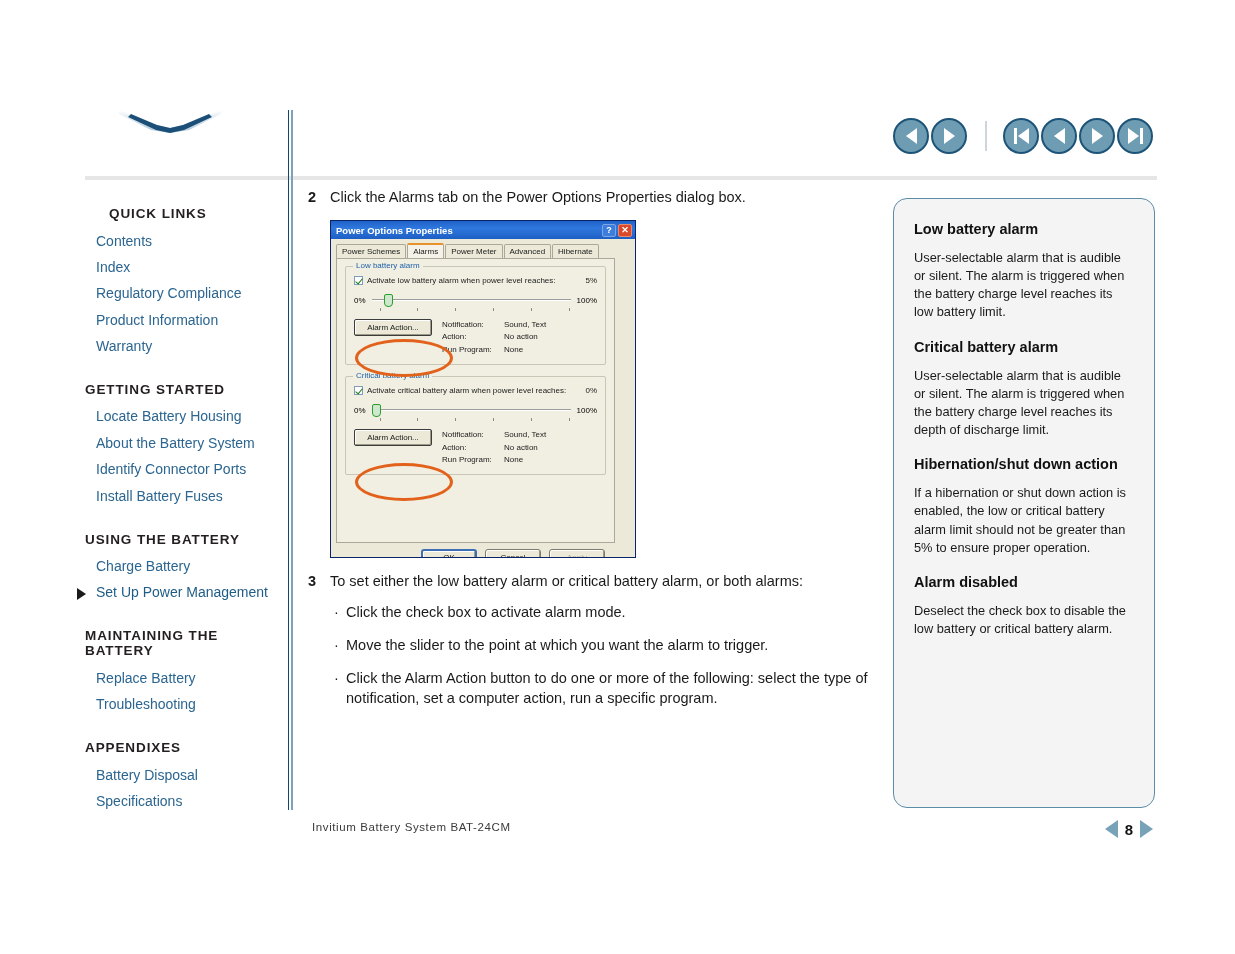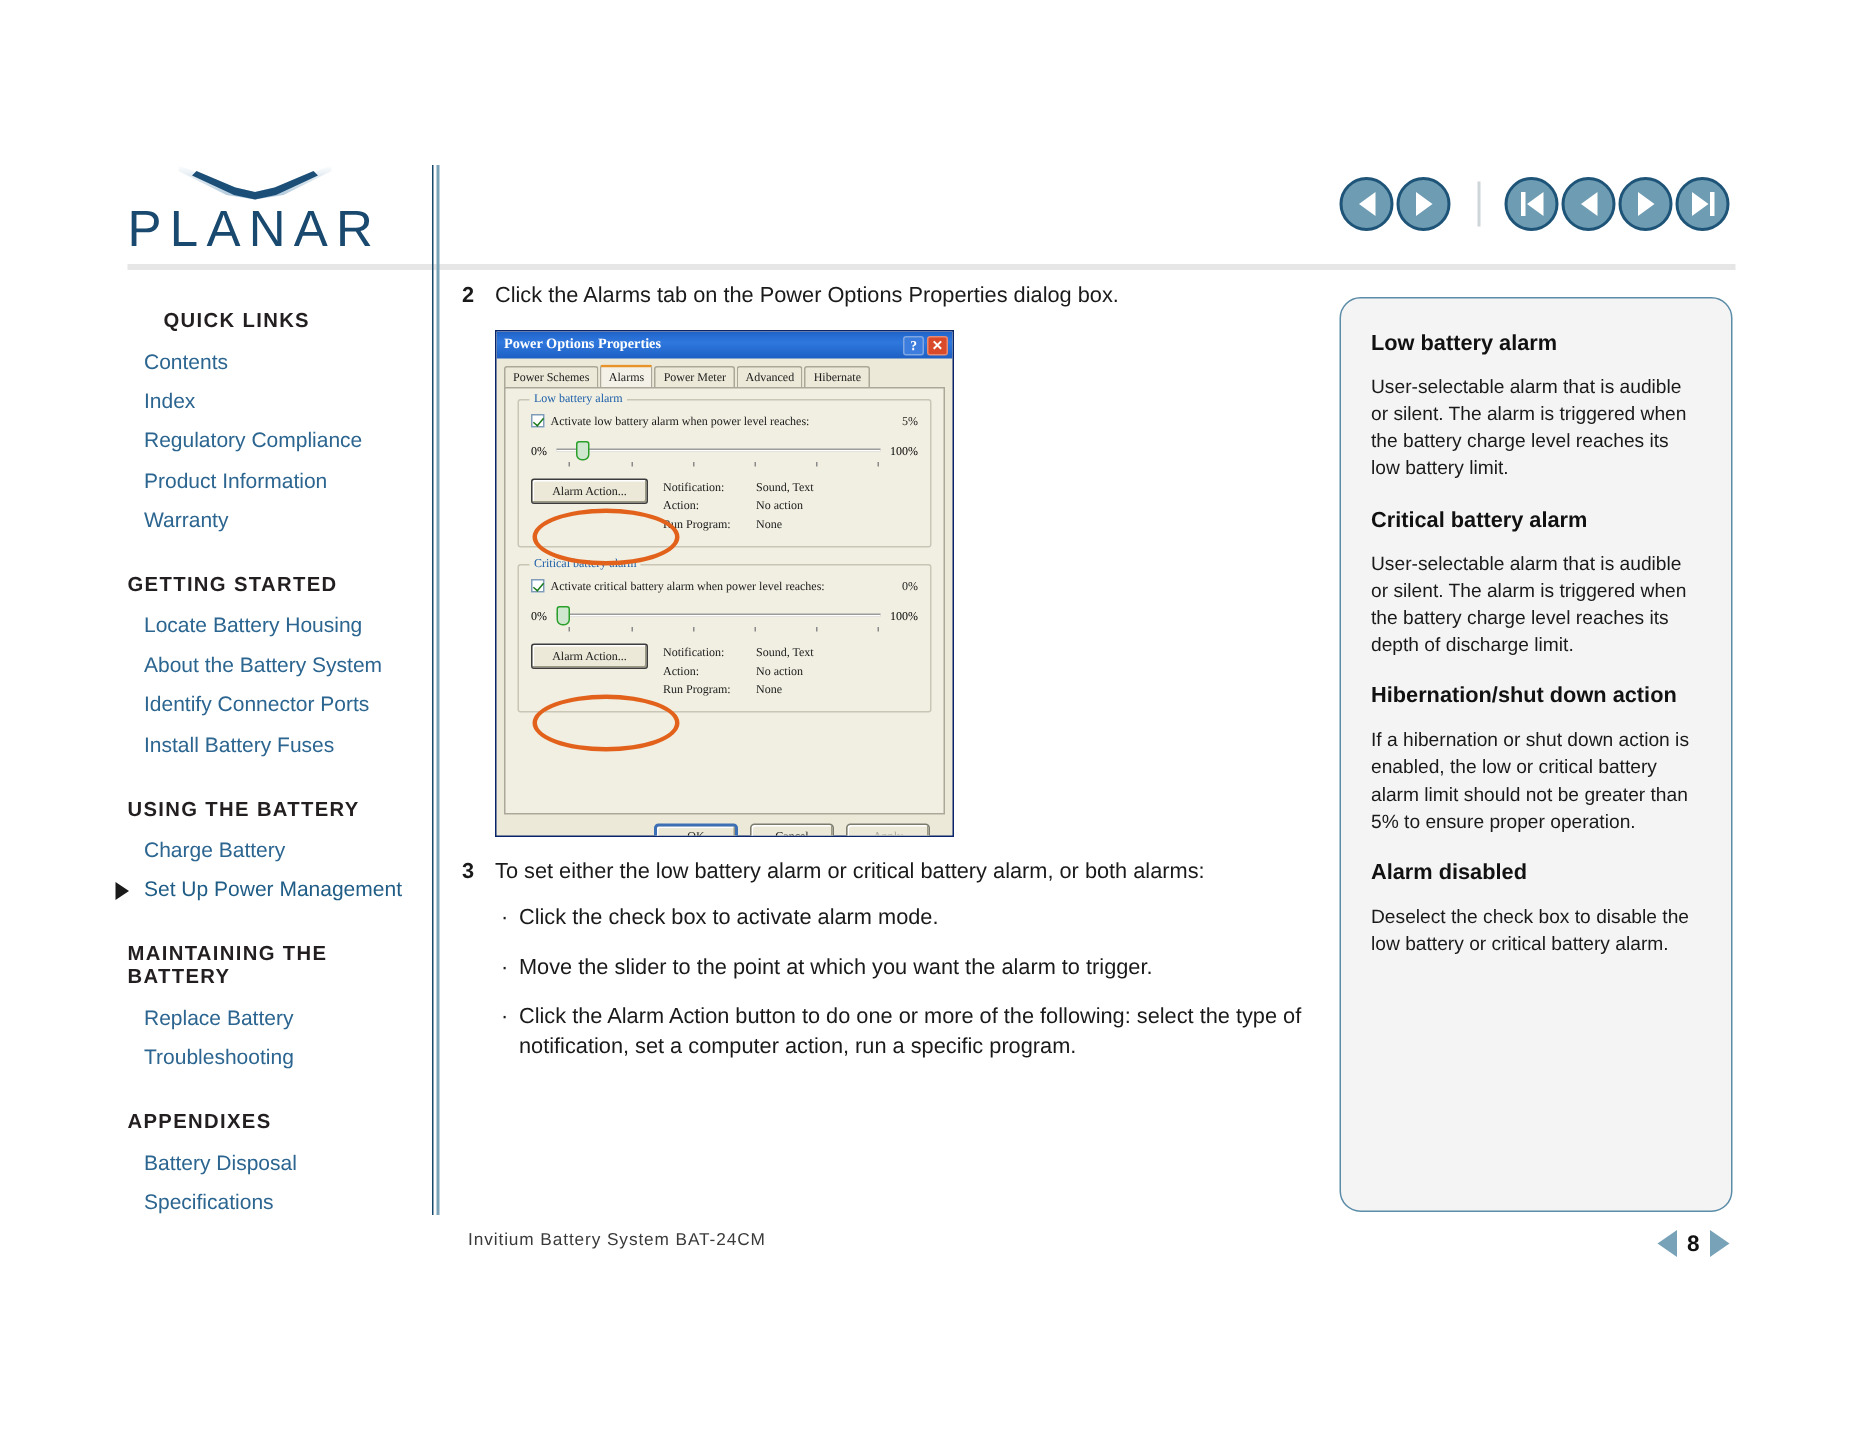--- a/index.html
+++ b/index.html
@@ -160,21 +160,21 @@
   .bullet-dot { width: 12px; flex: 0 0 12px; }
   .bullet-text { flex: 1; }
 
   
   .dialog {
     position: absolute;
     left: 330px; top: 220px;
     width: 306px; height: 338px;
     background: #ece9d8;
     border: 1px solid #0a246a;
-    font-family: Liberation Serif, serif;
+    font-family: Liberation Sans, sans-serif;
     font-size: 8px;
     overflow: hidden;
   }
   .dlg-title {
     height: 18px;
     background: linear-gradient(to bottom, #1f62c8 0%, #2f78de 40%, #1d5fc4 100%);
     display: flex; align-items: center;
     padding-left: 5px;
     color: #fff;
     font-weight: 700;
@@ -185,21 +185,21 @@
   }
   .tbtn {
     width: 14px; height: 13px;
     border: 1px solid #7fa6e0;
     border-radius: 2px;
     display:flex; align-items:center; justify-content:center;
     color:#fff; font-size:9px; font-weight:700;
     background: #3d7ddd;
   }
   .tbtn.close { background: #d94a2a; border-color:#e88a72; }
-  .dlg-body { padding: 4px 5px 5px 5px; }
+  .dlg-body { padding: 4px 20px 5px 5px; }
   .tabs { display: flex; gap: 1px; align-items: flex-end; height: 15px; }
   .tab {
     background: #ece9d8;
     border: 1px solid #aca899;
     border-bottom: none;
     padding: 1px 5px 1px 5px;
     font-size: 8px;
     color: #1a1a1a;
     border-radius: 2px 2px 0 0;
     height: 14px;
@@ -368,21 +368,20 @@
       <svg class="logo-swoosh" viewBox="0 0 115 30">
         <defs>
           <linearGradient id="gsw" x1="0" y1="0" x2="0" y2="1">
             <stop offset="0%" stop-color="#ffffff"></stop>
             <stop offset="100%" stop-color="#a8c4d8"></stop>
           </linearGradient>
         </defs>
         <path d="M6 2 L40 16 L57 20 L74 16 L108 2 L108 6 L76 22 L57 25 L38 22 L6 6 Z" fill="url(#gsw)"></path>
         <path d="M18 6 L44 17 L57 20 L70 17 L96 6 L99 9 L71 22 L57 25 L43 22 L15 9 Z" fill="#1b4f77"></path>
       </svg>
-      <div class="logo-text">PLANAR</div>
     </div>
 
     <div class="nav">
 
       <div class="nav-head">QUICK LINKS</div>
       <div class="nav-item"><span>Contents</span></div>
       <div class="nav-item"><span>Index</span></div>
       <div class="nav-item"><span>Regulatory Compliance</span></div>
       <div class="nav-item"><span>Product Information</span></div>
       <div class="nav-item"><span>Warranty</span></div>

